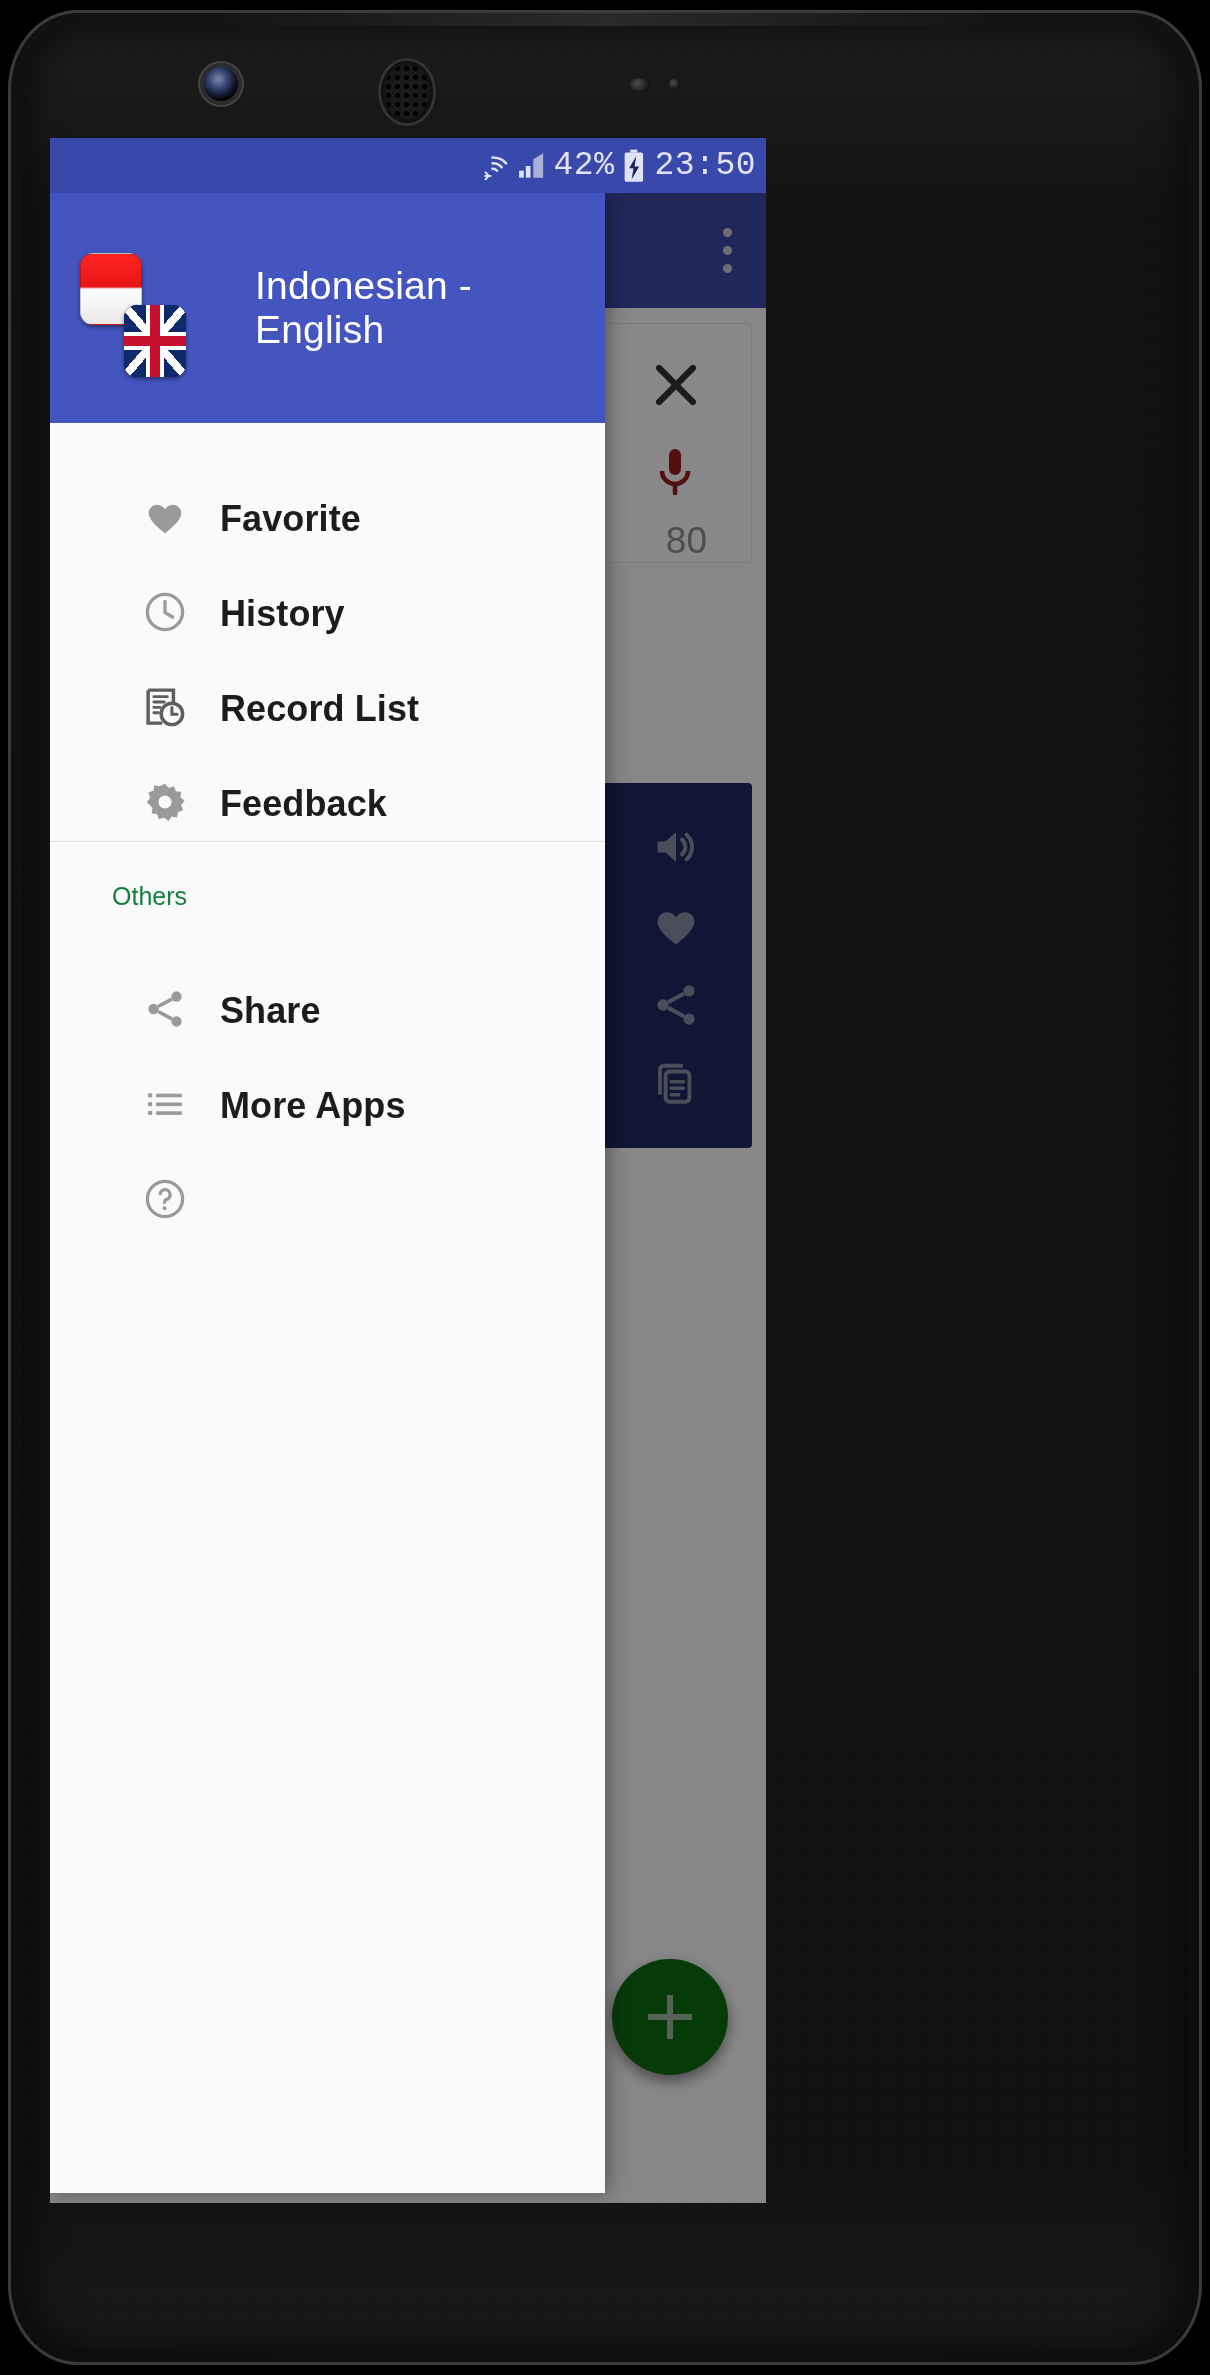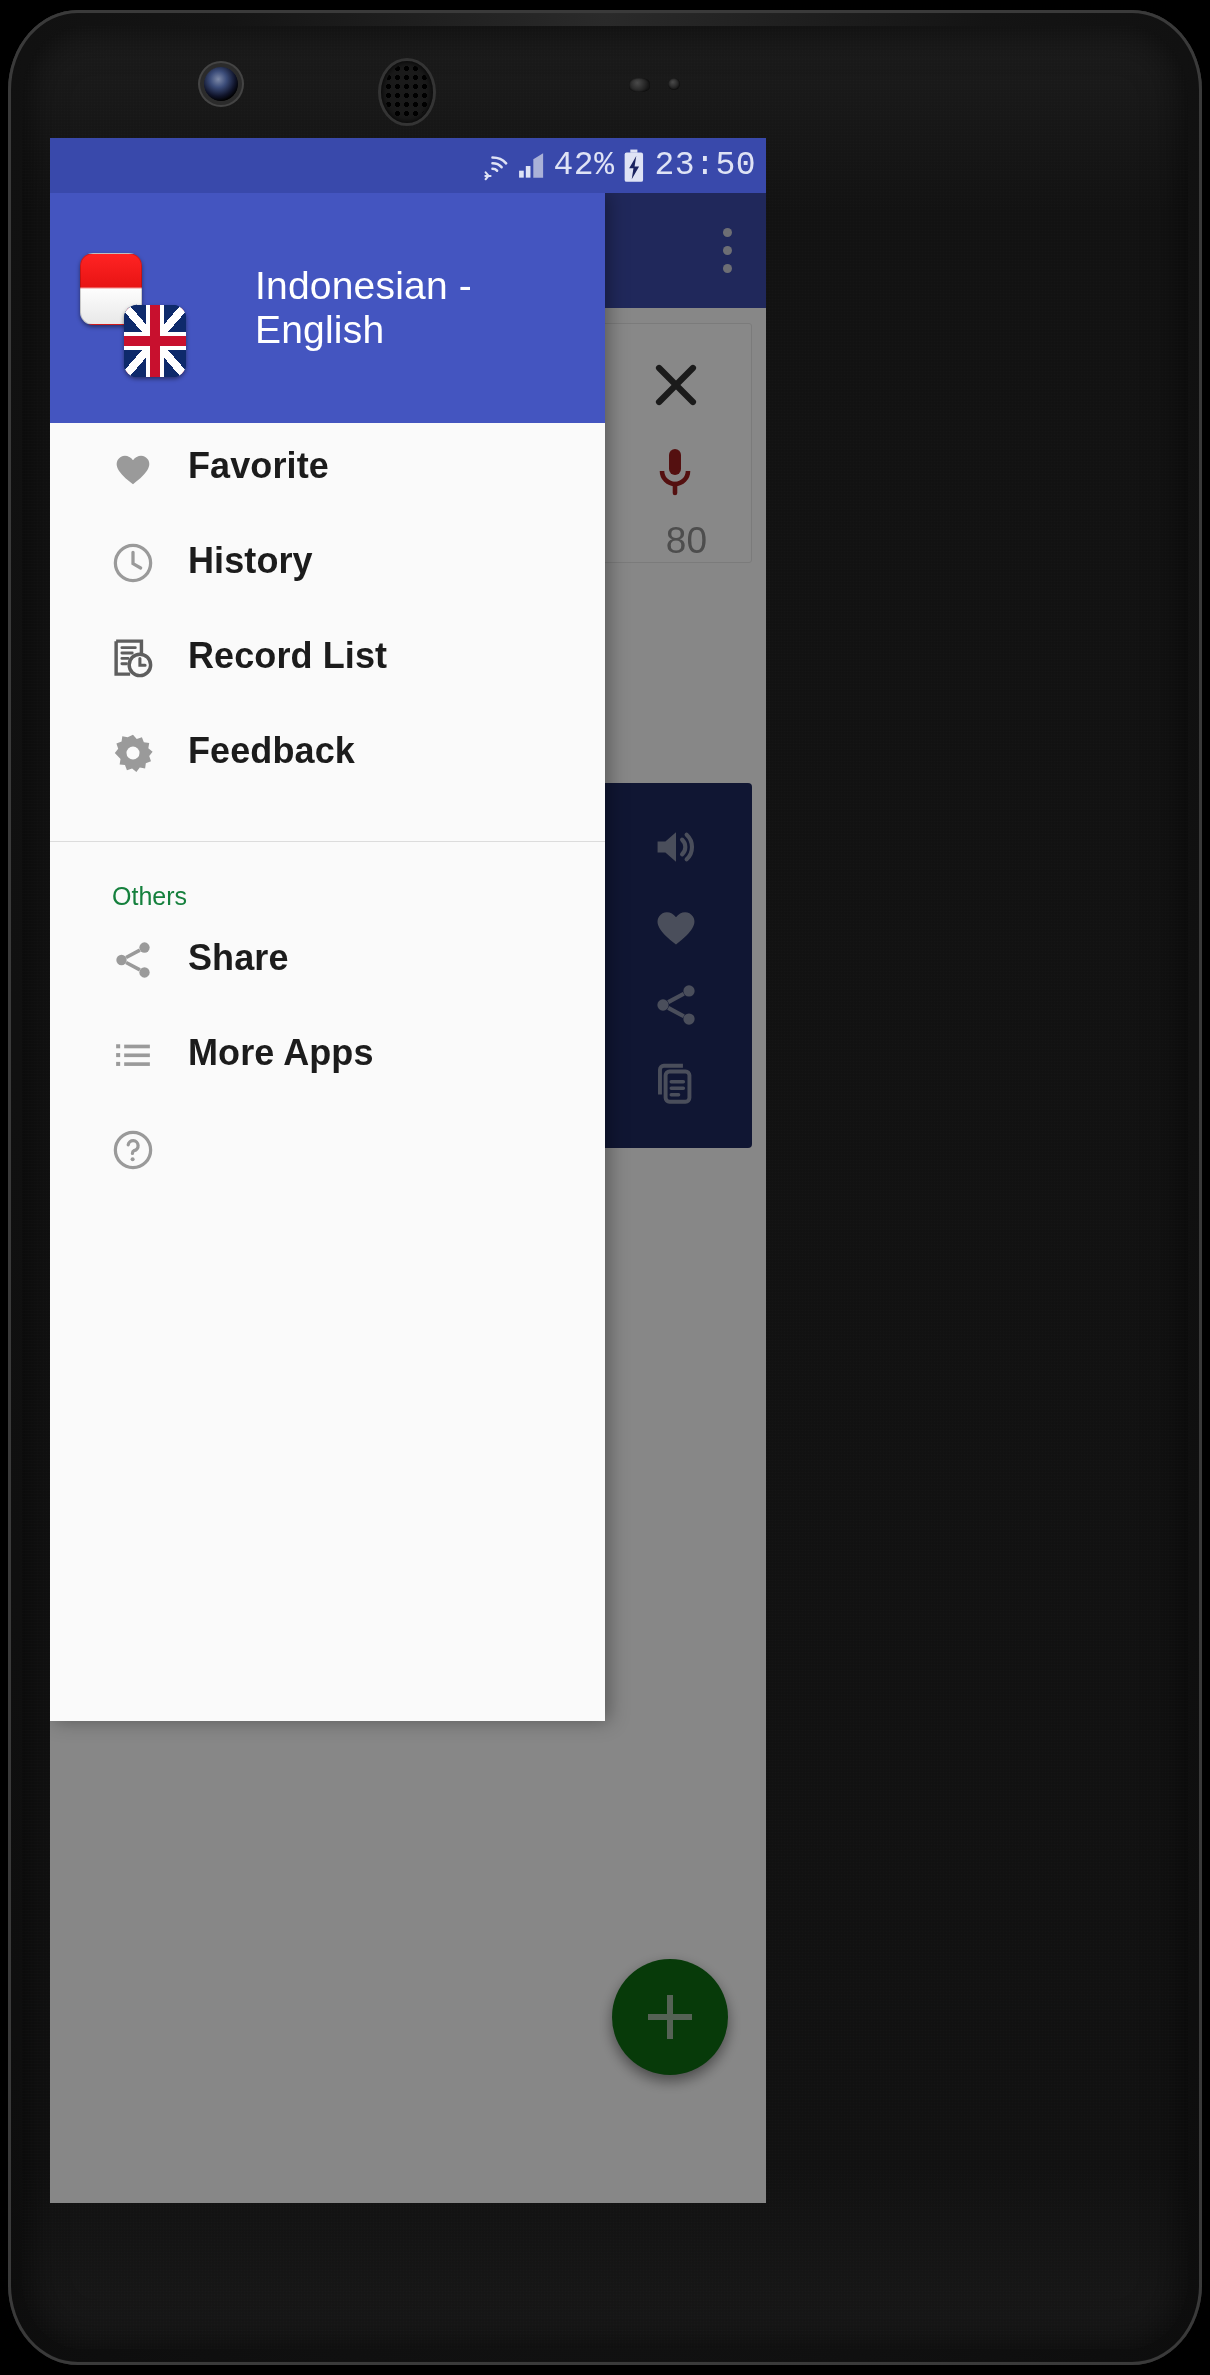--- a/index.html
+++ b/index.html
@@ -132,21 +132,21 @@
 
   
   #scrim{
     position:absolute; left:0; top:55px; width:716px; height:2010px;
     background:rgba(0,0,0,.46);
   }
 
   
   #nav-drawer{
     position:absolute; left:0; top:55px;
-    width:555px; height:1528px;
+    width:555px; height:2000px;
     background:#fafafa;
     box-shadow:4px 0 18px rgba(0,0,0,.35);
     display:flex; flex-direction:column;
   }
   #drawer-header{
     height:230px; background:#4455c0;
     position:relative; flex:none;
   }
   #flag-pair{ position:absolute; left:30px; top:60px; width:115px; height:115px; }
   .flag{
@@ -194,22 +194,22 @@
   #drawer-title{
     position:absolute; left:205px; top:0; height:230px;
     display:flex; align-items:center;
     color:#ffffff; font-size:39px; letter-spacing:.2px;
   }
 
   .drawer-section{ padding:22px 0 16px 0; }
   #section-divider{ height:1px; background:#dcdcdc; margin:0; }
 
   .drawer-item{
-    height:95px; display:flex; align-items:flex-start;
-    padding-left:60px; gap:0;
+    height:95px; display:flex; align-items:flex-end;
+    padding-left:92px; gap:0;
     cursor:pointer;
   }
   .drawer-item .icon-slot{
     width:78px; display:flex; align-items:center; justify-content:flex-start;
     flex:none;
   }
   .drawer-item .item-label{
     color:#1c1c1c; font-size:36px; font-weight:bold; letter-spacing:.1px;
   }
   #others-label{

